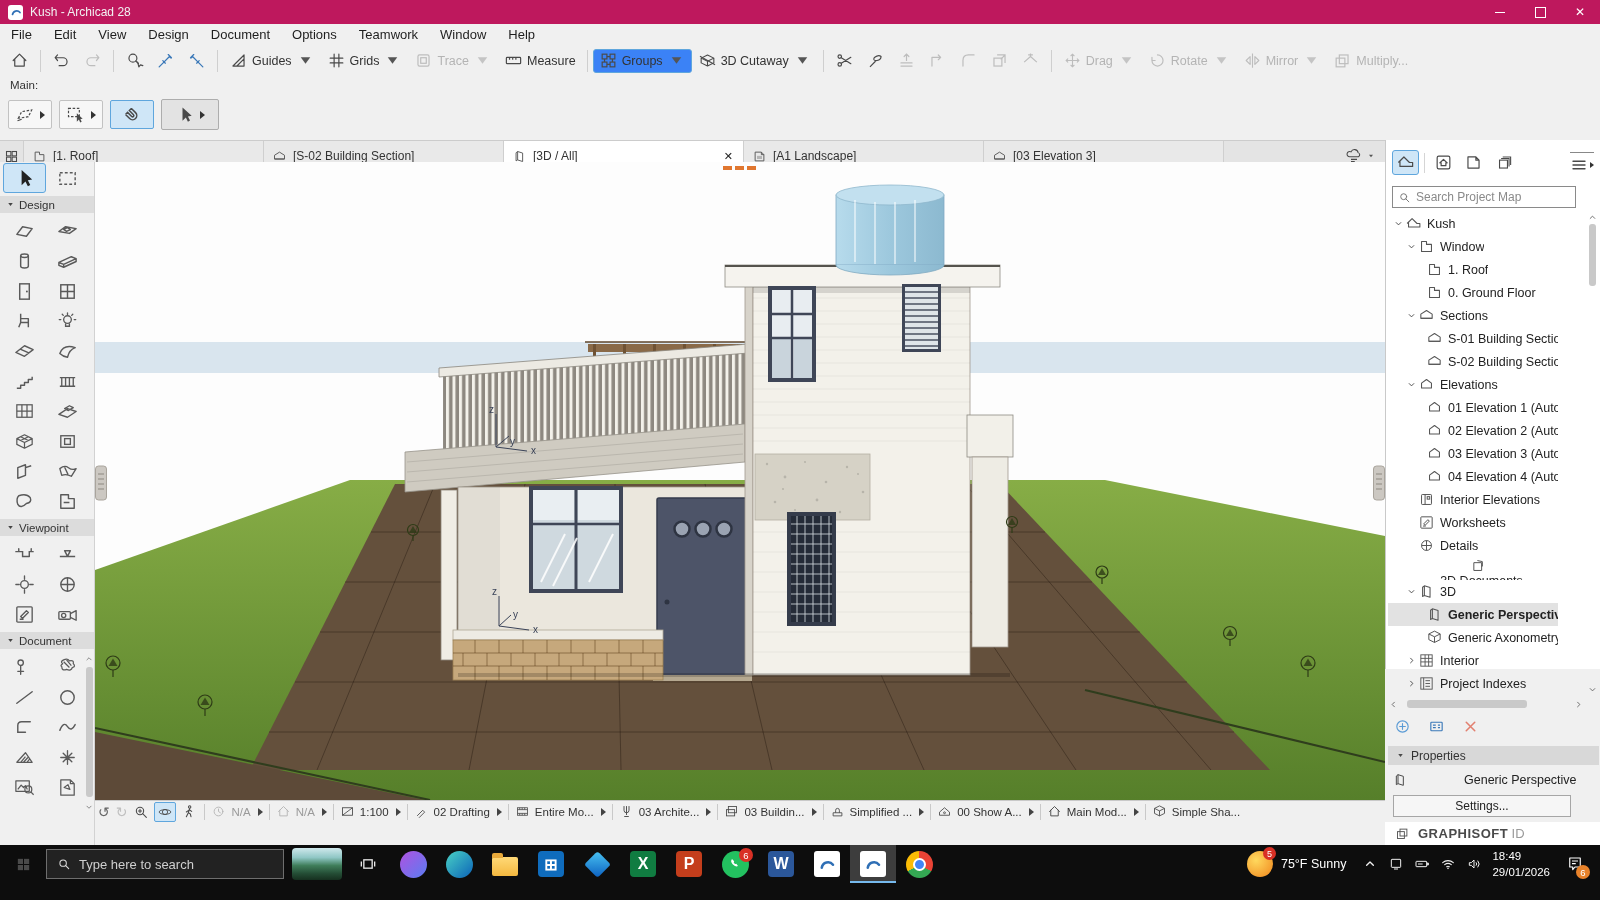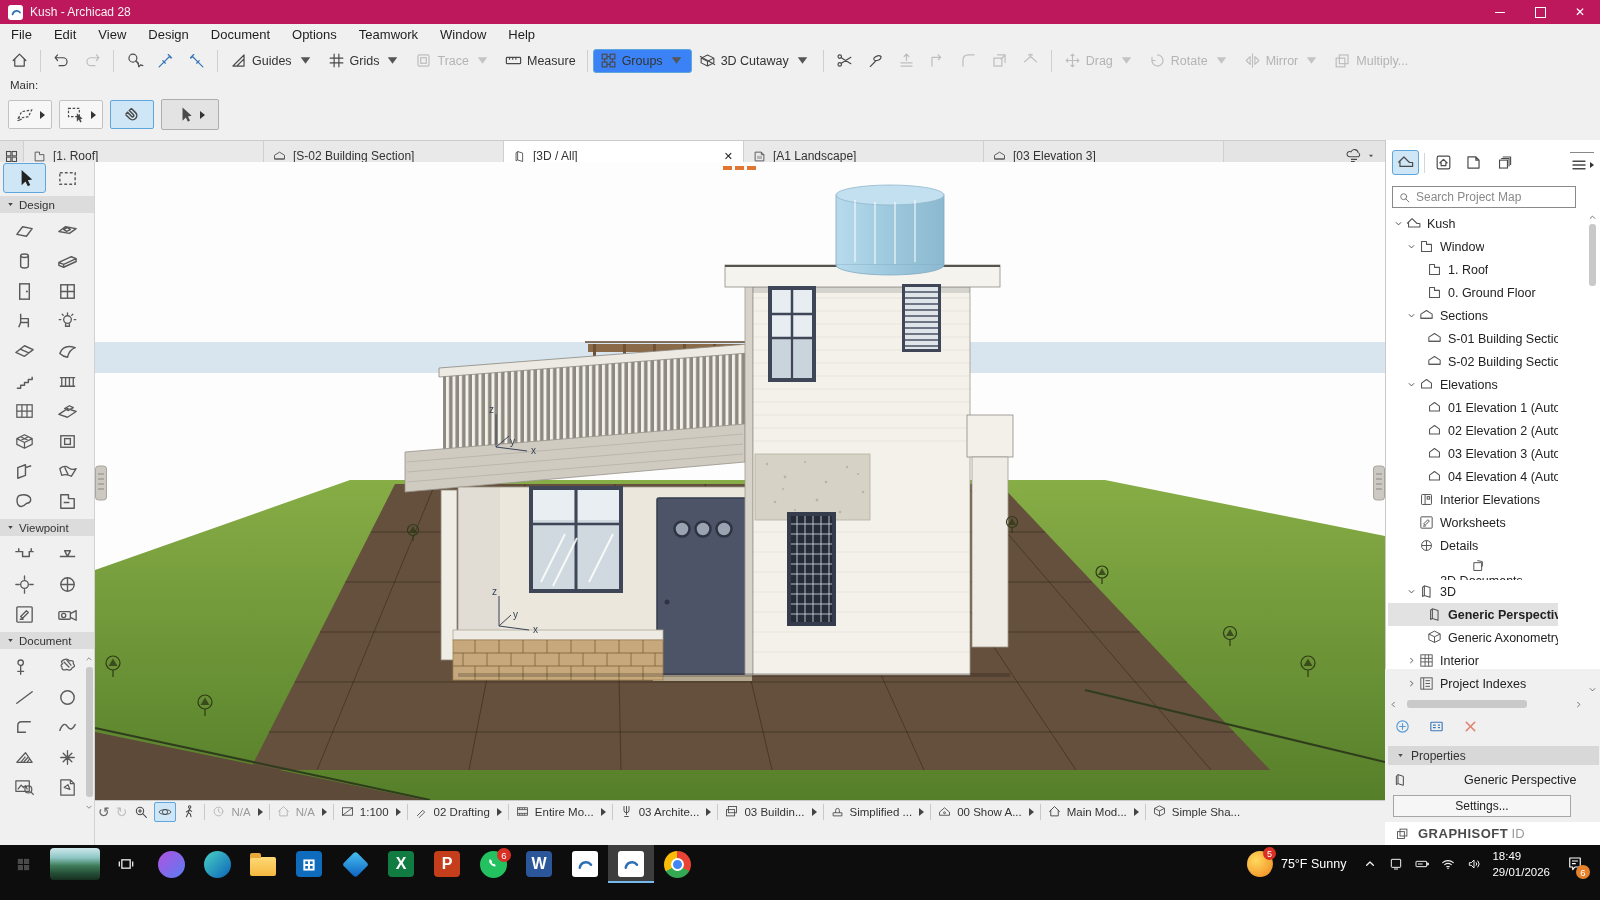--- a/index.html
+++ b/index.html
@@ -1912,20 +1912,26 @@
     <span class="suffix">ID</span></span>
   </div>
 
   <div id="taskbar" class="abs">
     <div class="tb-inner">
       <span class="tk-start">
         <svg class="ic">
             <use href="#s-start" xlink:href="#s-start"></use>
           </svg>
       </span>
+      <div id="tk-search">
+        <svg class="ic">
+            <use href="#s-search" xlink:href="#s-search"></use>
+          </svg>
+        <span class="ph">Type here to search</span>
+      </div>
       <div id="tk-scenic"></div>
       <span class="tk-btn">
         <svg class="ic">
             <use href="#s-taskview" xlink:href="#s-taskview"></use>
           </svg>
       </span>
       <span id="tk-apps" style="display:flex;">
           <span class="tk-app">
             <span class="app-circle" style="background: linear-gradient(135deg, rgb(176, 82, 224), rgb(90, 125, 242));"></span>
           </span>

